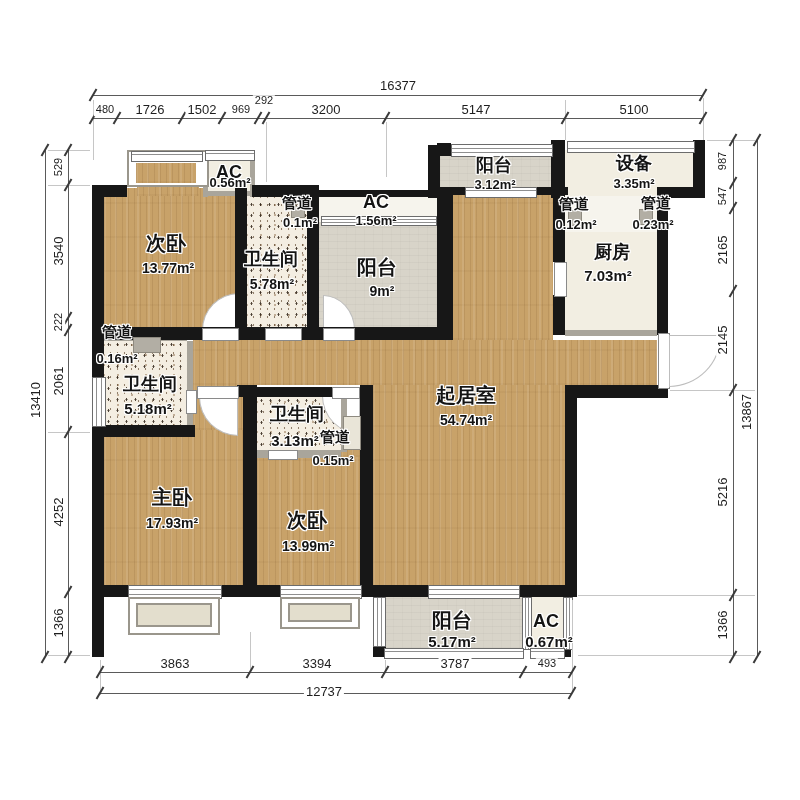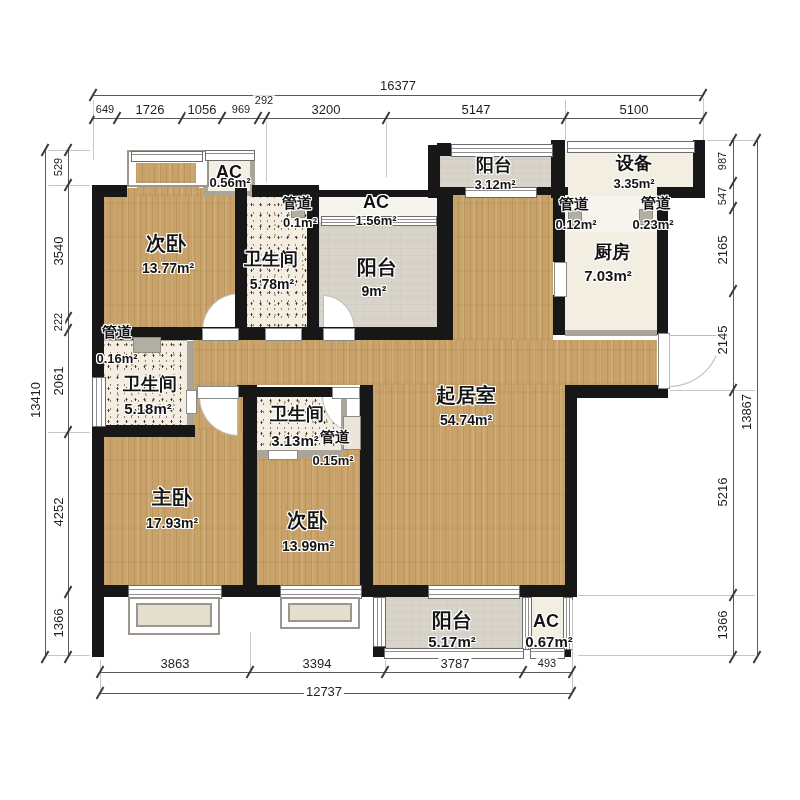--- a/index.html
+++ b/index.html
@@ -163,21 +163,21 @@
   <span class="lab a1" style="left:168px;top:268px;">13.77m²</span>
   <span class="lab n1" style="left:229px;top:172px;font-size:18px;">AC</span>
   <span class="lab a2" style="left:230px;top:182px;">0.56m²</span>
   <span class="lab n2" style="left:297px;top:202px;">管道</span>
   <span class="lab a2" style="left:300px;top:222px;">0.1m²</span>
   <span class="lab n1" style="left:271px;top:259px;font-size:18px;">卫生间</span>
   <span class="lab a1" style="left:272px;top:284px;">5.78m²</span>
   <span class="lab n1" style="left:376px;top:202px;font-size:18px;">AC</span>
   <span class="lab a2" style="left:376px;top:220px;">1.56m²</span>
   <span class="lab n1" style="left:377px;top:267px;">阳台</span>
-  <span class="lab a1" style="left:374px;top:291px;">9m²</span>
+  <span class="lab a1" style="left:382px;top:291px;">9m²</span>
   <span class="lab n1" style="left:494px;top:165px;font-size:18px;">阳台</span>
   <span class="lab a2" style="left:495px;top:184px;">3.12m²</span>
   <span class="lab n1" style="left:634px;top:163px;font-size:18px;">设备</span>
   <span class="lab a2" style="left:634px;top:183px;">3.35m²</span>
   <span class="lab n2" style="left:574px;top:203px;">管道</span>
   <span class="lab a2" style="left:576px;top:224px;">0.12m²</span>
   <span class="lab n2" style="left:656px;top:202px;">管道</span>
   <span class="lab a2" style="left:653px;top:224px;">0.23m²</span>
   <span class="lab n1" style="left:612px;top:252px;font-size:18px;">厨房</span>
   <span class="lab a1" style="left:608px;top:275px;font-size:15px;">7.03m²</span>
@@ -207,23 +207,23 @@
   <div class="dline" style="left:93px;top:118px;width:610px;height:1px;"></div>
   <div class="tk" style="left:93px;top:118px;"></div>
   <div class="tk" style="left:117px;top:118px;"></div>
   <div class="tk" style="left:182px;top:118px;"></div>
   <div class="tk" style="left:222px;top:118px;"></div>
   <div class="tk" style="left:258px;top:118px;"></div>
   <div class="tk" style="left:266px;top:118px;"></div>
   <div class="tk" style="left:386px;top:118px;"></div>
   <div class="tk" style="left:565px;top:118px;"></div>
   <div class="tk" style="left:703px;top:118px;"></div>
-  <span class="dl dls" style="left:105px;top:110px;">649</span>
+  <span class="dl dls" style="left:105px;top:110px;">480</span>
   <span class="dl" style="left:150px;top:110px;">1726</span>
-  <span class="dl" style="left:202px;top:110px;">1056</span>
+  <span class="dl" style="left:202px;top:110px;">1502</span>
   <span class="dl dls" style="left:241px;top:110px;">969</span>
   <span class="dl dls" style="left:264px;top:101px;">292</span>
   <span class="dl" style="left:326px;top:110px;">3200</span>
   <span class="dl" style="left:476px;top:110px;">5147</span>
   <span class="dl" style="left:634px;top:110px;">5100</span>
 
   <div class="dline" style="left:45px;top:150px;width:1px;height:507px;"></div>
   <div class="tk" style="left:45px;top:150px;"></div>
   <div class="tk" style="left:45px;top:657px;"></div>
   <span class="dlv" style="left:36px;top:400px;">13410</span>

